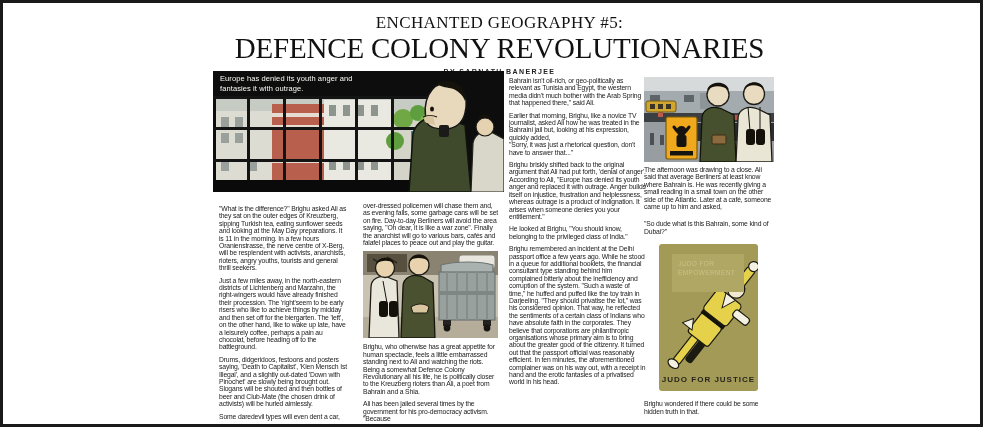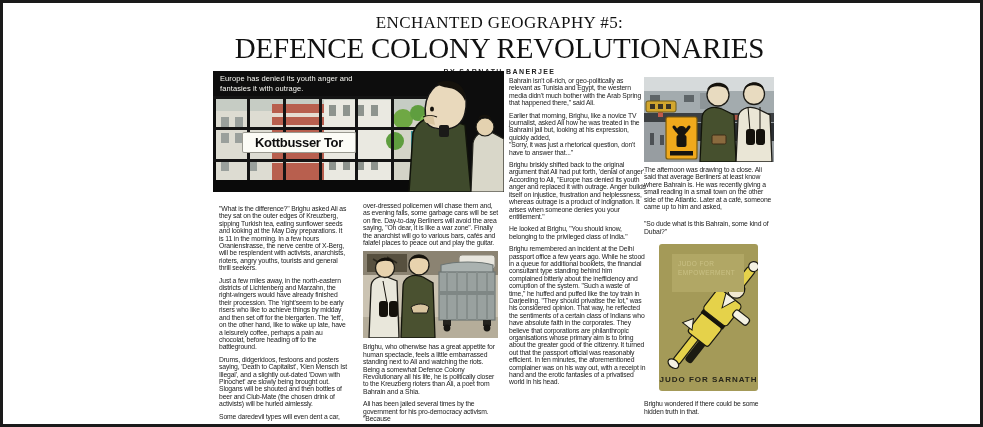--- a/index.html
+++ b/index.html
@@ -111,21 +111,20 @@
       <g>
         <path d="M258 121 L260 72 C262 62 272 58 280 62 L291 68 L291 121 Z" fill="#d9d7c9" stroke="#22221c" stroke-width="1.2"></path>
         <circle cx="272" cy="56" r="9" fill="#e4d2b0" stroke="#1b1b16" stroke-width="1.2"></circle>
         <path d="M264 52 C264 46 272 44 278 48 C278 44 270 42 266 46 Z" fill="#15120c"></path>
       </g>
     </svg>
     <div class="kb-caption">
       <div>Europe has denied its youth anger and</div>
       <div>fantasies it with outrage.</div>
     </div>
-    <div class="kb-sign">Kottbusser Tor</div>
   </div>
 
   <div class="col col1">
     <p>"What is the difference?" Brighu asked Ali as they sat on the outer edges of Kreuzberg, sipping Turkish tea, eating sunflower seeds and looking at the May Day preparations.  It is 11 in the morning.  In a few hours Oranienstrasse, the nerve centre of X-Berg, will be resplendent with activists, anarchists, rioters, angry youths, tourists and general thrill seekers.</p>
     <p>Just a few miles away, in the north-eastern districts of Lichtenberg and Marzahn, the right-wingers would have already finished their procession. The 'right'seem to be early risers who like to achieve things by midday and then set off for the biergarten. The 'left', on the other hand, like to wake up late, have a leisurely coffee, perhaps a pain au chocolat, before heading off to the battleground.</p>
     <p>Drums, didgeridoos, festoons and posters saying, 'Death to Capitalist', 'Kien Mensch Ist Illegal', and a slightly out-dated 'Down with Pinochet' are slowly being brought out. Slogans will be shouted and then bottles of beer and Club-Mate (the chosen drink of activists) will be hurled aimlessly.</p>
     <p>Some daredevil types will even dent a car,</p>
   </div>
 
   <div class="col col2">
@@ -250,19 +249,19 @@
           <circle cx="52" cy="37" r="8.5" fill="#f1e8d0" stroke="#1c1b12" stroke-width="1.2"></circle>
           <path d="M44 34 C45 26 59 26 60 34 C55 29 49 29 44 34 Z" fill="#15140c"></path>
           <rect x="47" y="10" width="9" height="22" rx="3.5" fill="#e5d24a" stroke="#1c1b12" stroke-width="1.2"></rect>
           <circle cx="51.5" cy="8" r="5" fill="#f4f1e2" stroke="#1c1b12" stroke-width="1.2"></circle>
         </g>
       </svg>
       <div class="judo-label">
         <div>JUDO FOR</div>
         <div>EMPOWERMENT</div>
       </div>
-      <div class="judo-slogan">JUDO FOR SARNATH</div>
+      <div class="judo-slogan">JUDO FOR JUSTICE</div>
     </div>
 
     <p class="caption">Brighu wondered if there could be some hidden truth in that.</p>
   </div>
 
 </div>
 
 </body></html>

